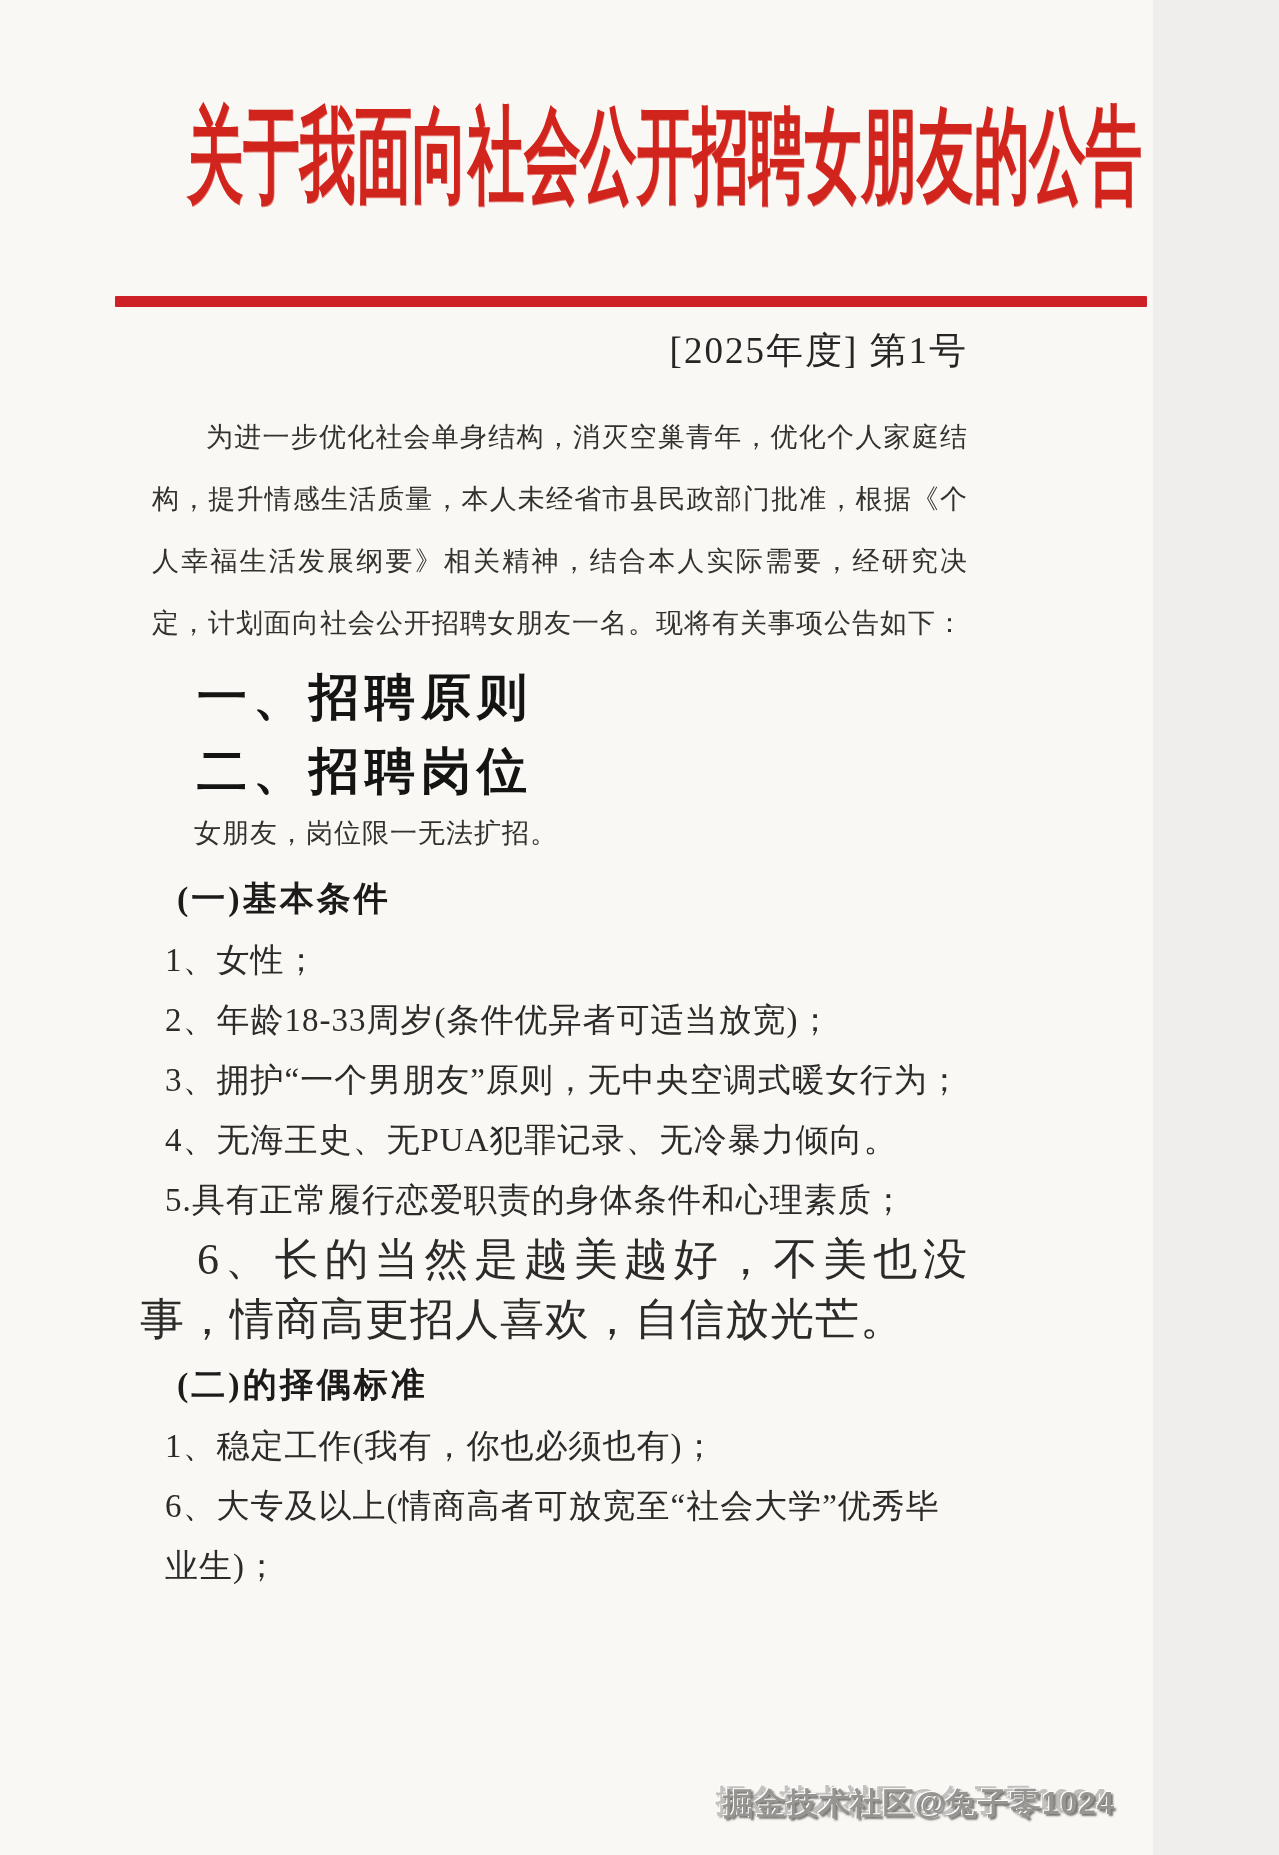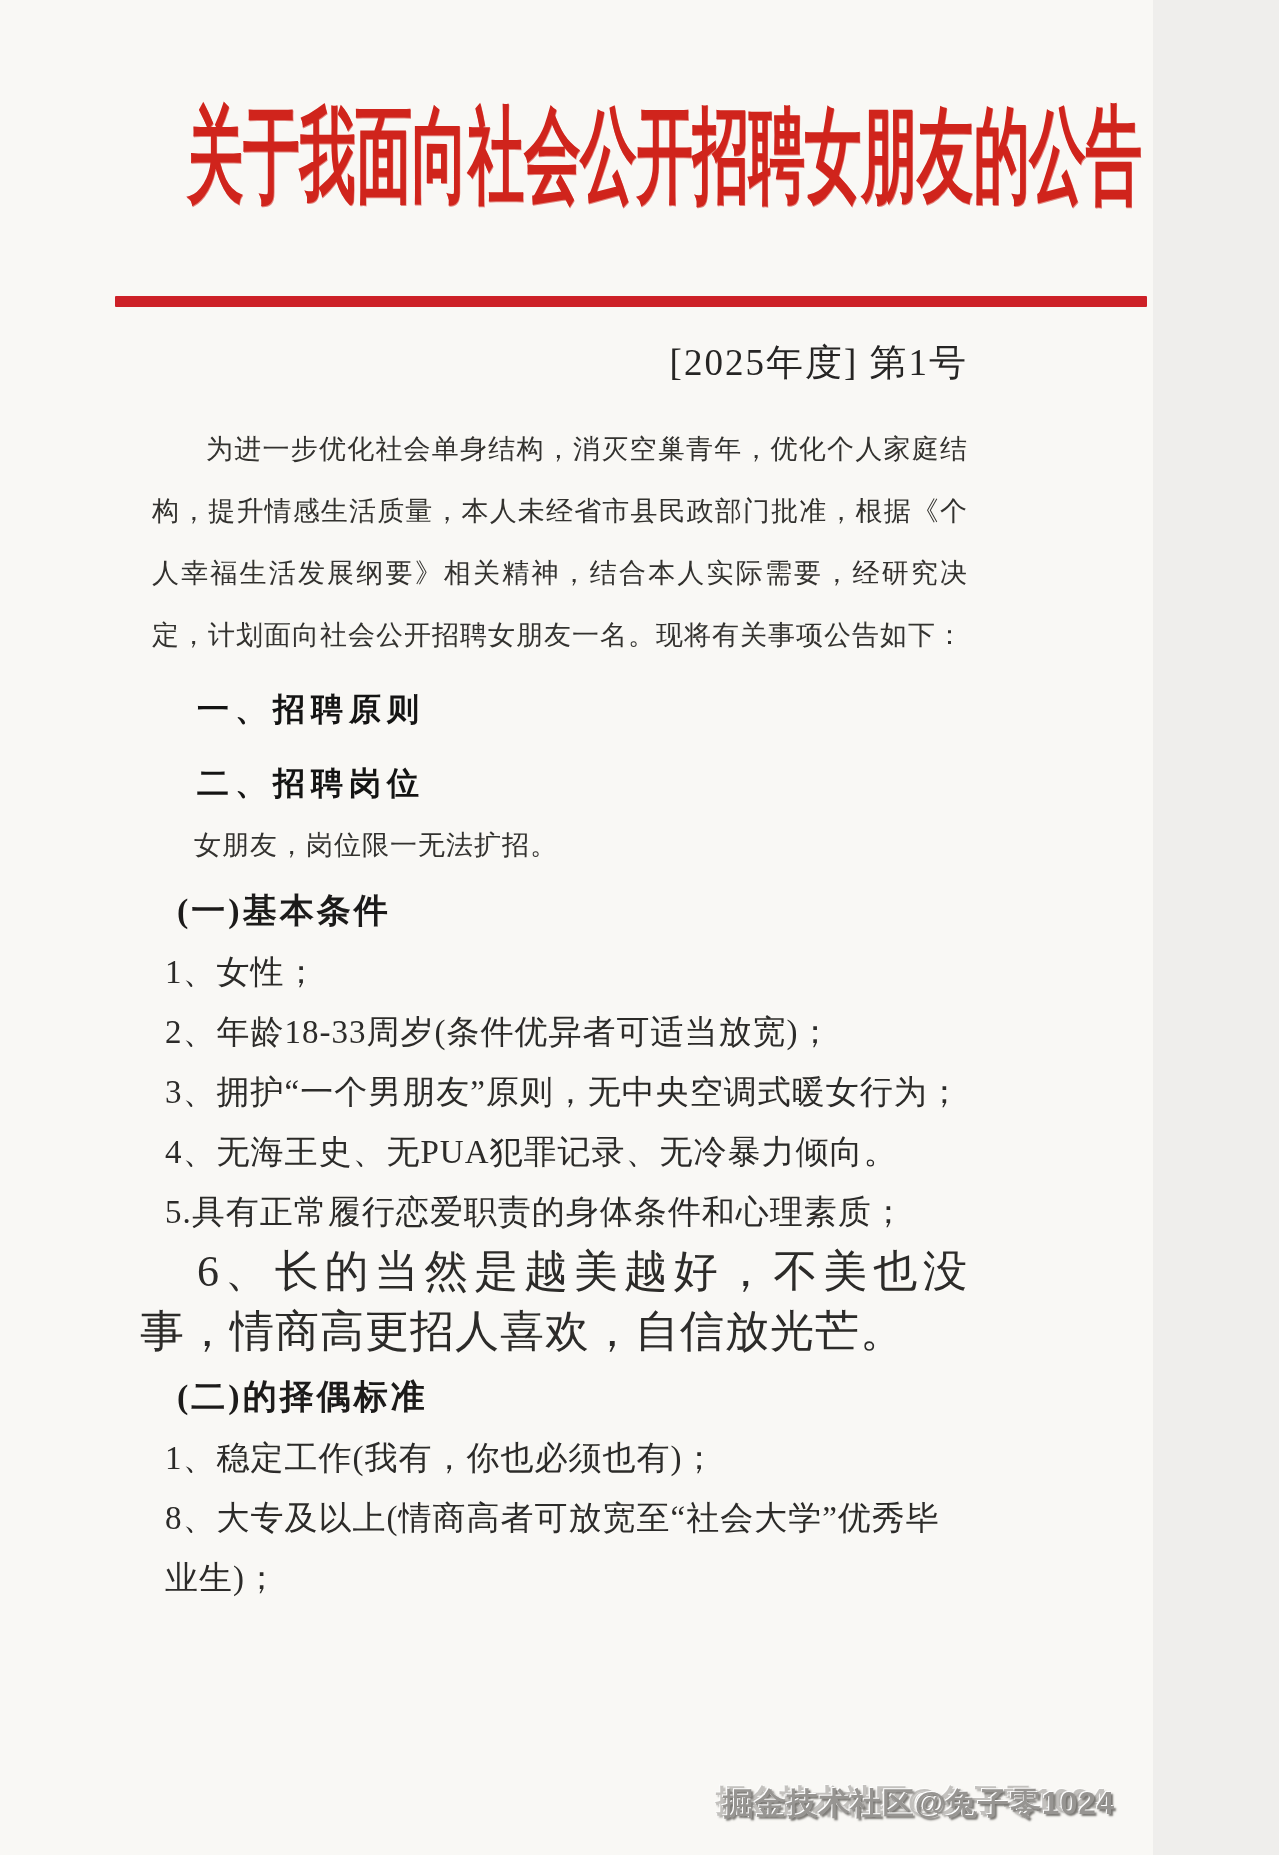--- a/index.html
+++ b/index.html
@@ -30,21 +30,21 @@
   }
   .red-divider{
     position:absolute;
     top:296px;left:115px;
     width:1032px;height:11px;
     background:#cd2127;
     border-radius:1px;
   }
   .content{
     position:absolute;
-    top:332px;left:140px;
+    top:320px;left:140px;
     width:828px;
   }
   .doc-number{
     text-align:right;
     font-size:37px;
     line-height:62px;
     letter-spacing:2px;
     color:#262524;
   }
   .para{
@@ -54,21 +54,21 @@
     text-justify:inter-character;
     word-break:break-all;
     margin:0;
     letter-spacing:1px;
     color:#33322f;
   }
   .indent{ text-indent:2em; }
   .intro{ margin-top:24px;margin-left:12px; }
   .sec-heading{
     font-family:"Liberation Sans","DejaVu Sans",sans-serif;
-    font-size:32px;
+    font-size:50px;
     font-weight:700;
     line-height:62px;
     margin:12px 0 0 57px;
     letter-spacing:6px;
     color:#141413;
   }
   .sub-heading{
     font-size:34px;
     font-weight:700;
     line-height:62px;
@@ -145,21 +145,21 @@
     <p class="item">1、女性；</p>
     <p class="item">2、年龄18-33周岁(条件优异者可适当放宽)；</p>
     <p class="item">3、拥护“一个男朋友”原则，无中央空调式暖女行为；</p>
     <p class="item">4、无海王史、无PUA犯罪记录、无冷暴力倾向。</p>
     <p class="item">5.具有正常履行恋爱职责的身体条件和心理素质；</p>
     <p class="item-wrap">6、长的当然是越美越好，不美也没事，情商高更招人喜欢，自信放光芒。</p>
 
     <div class="sub-heading">(二)的择偶标准</div>
 
     <p class="item">1、稳定工作(我有，你也必须也有)；</p>
-    <p class="item">8、大专及以上(情商高者可放宽至“社会大学”优秀毕业生)；</p>
+    <p class="item">6、大专及以上(情商高者可放宽至“社会大学”优秀毕业生)；</p>
 
   </div>
 
   <div class="watermark">
     <span class="wm-layer wm-ghost">掘金技术社区@兔子零1024</span>
     <span class="wm-layer">掘金技术社区@兔子零1024</span>
   </div>
 
 </div>
 

